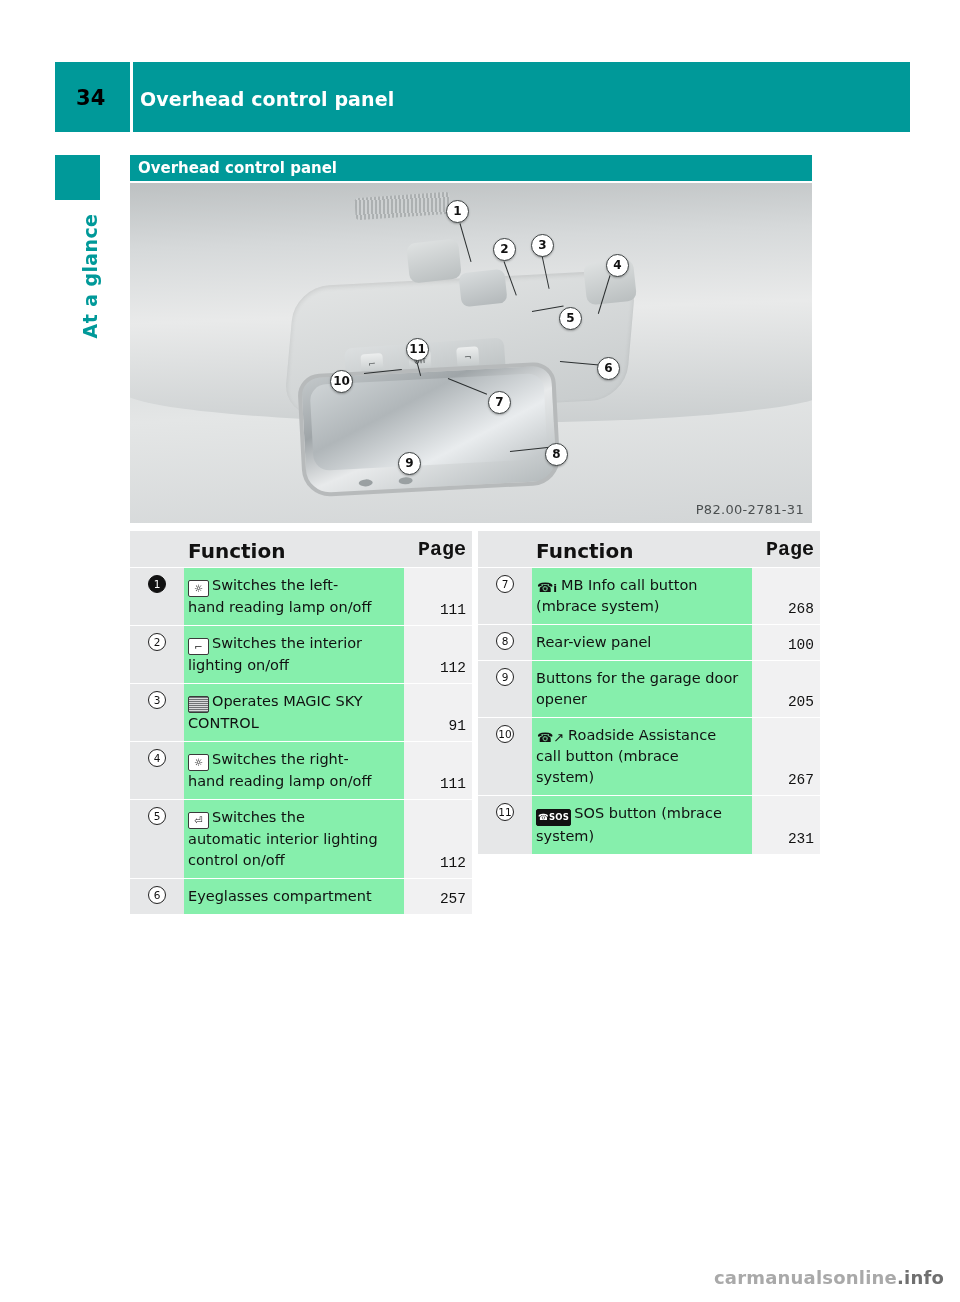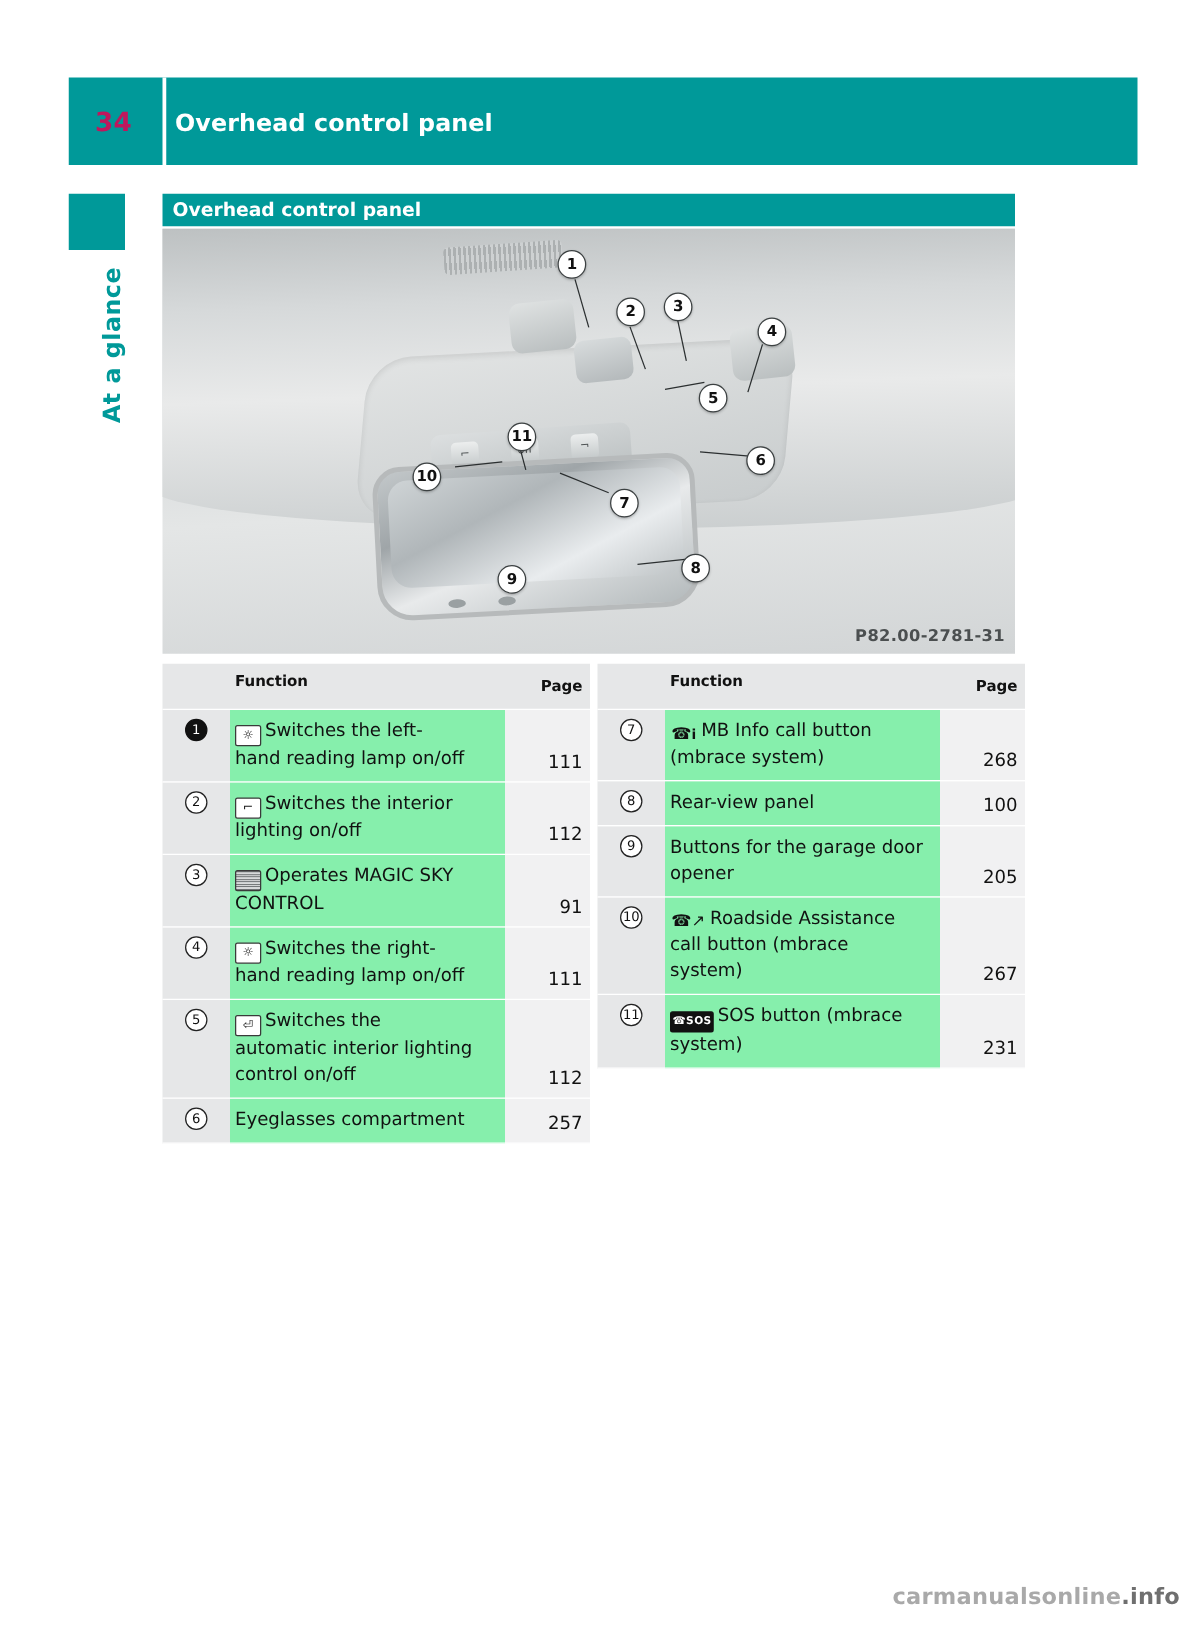--- a/index.html
+++ b/index.html
@@ -23,21 +23,21 @@
     width: 855px;
     height: 70px;
     background: #009999;
   }
   .header-pagenum {
     position: absolute;
     left: 76px;
     top: 86px;
     width: 50px;
     text-align: left;
-    color: #be185d;
+    color: #000000;
     font-size: 21px;
     font-weight: bold;
     letter-spacing: 0.2px;
   }
   .header-divider {
     position: absolute;
     left: 130px;
     top: 62px;
     width: 3px;
     height: 70px;
@@ -215,21 +215,21 @@
     color: #4a4f50;
     text-align: center;
     line-height: 20px;
   }
   .fig-caption {
     position: absolute;
     right: 8px;
     bottom: 6px;
     color: #4b4f50;
     font-size: 13px;
-    font-weight: bold;
+    font-weight: normal;
     letter-spacing: 0.3px;
     margin-left: 44px;
   }
   .callout {
     position: absolute;
     width: 21px;
     height: 21px;
     border-radius: 50%;
     background: #ffffff;
     border: 1px solid #3c4142;
@@ -255,21 +255,21 @@
     color: #111;
   }
   .tbl td, .tbl th {
     vertical-align: top;
     padding: 0;
   }
   .thead-row td {
     background: #e6e7e8;
     height: 30px;
     font-weight: bold;
-    font-size: 12px;
+    font-size: 20px;
     border-bottom: 1px solid #ffffff;
   }
   .col-num {
     width: 54px;
     background: #e6e7e8;
     text-align: center;
   }
   .col-fn {
     width: 216px;
     background: #86efac;
@@ -278,20 +278,21 @@
     padding-bottom: 7px !important;
     line-height: 1.45;
   }
   .col-pg {
     width: 62px;
     background: #f1f1f2;
     text-align: right;
     padding-right: 6px !important;
     vertical-align: bottom !important;
     padding-bottom: 7px !important;
+    font-family: Liberation Mono, monospace;
   }
   .thead-row .col-fn {
     background: #e6e7e8;
     padding-top: 6px !important;
     padding-bottom: 0 !important;
   }
   .thead-row .col-pg {
     background: #e6e7e8;
     vertical-align: middle !important;
     padding-bottom: 0 !important;

